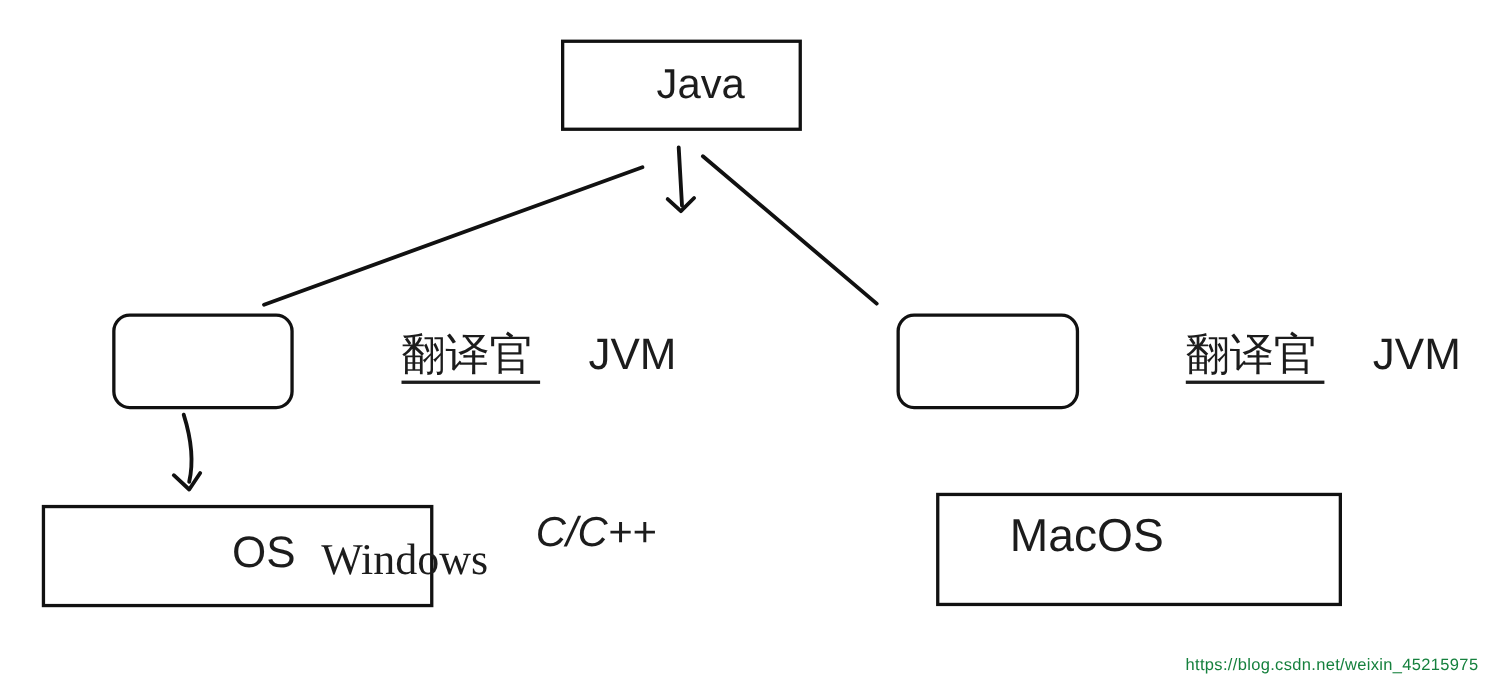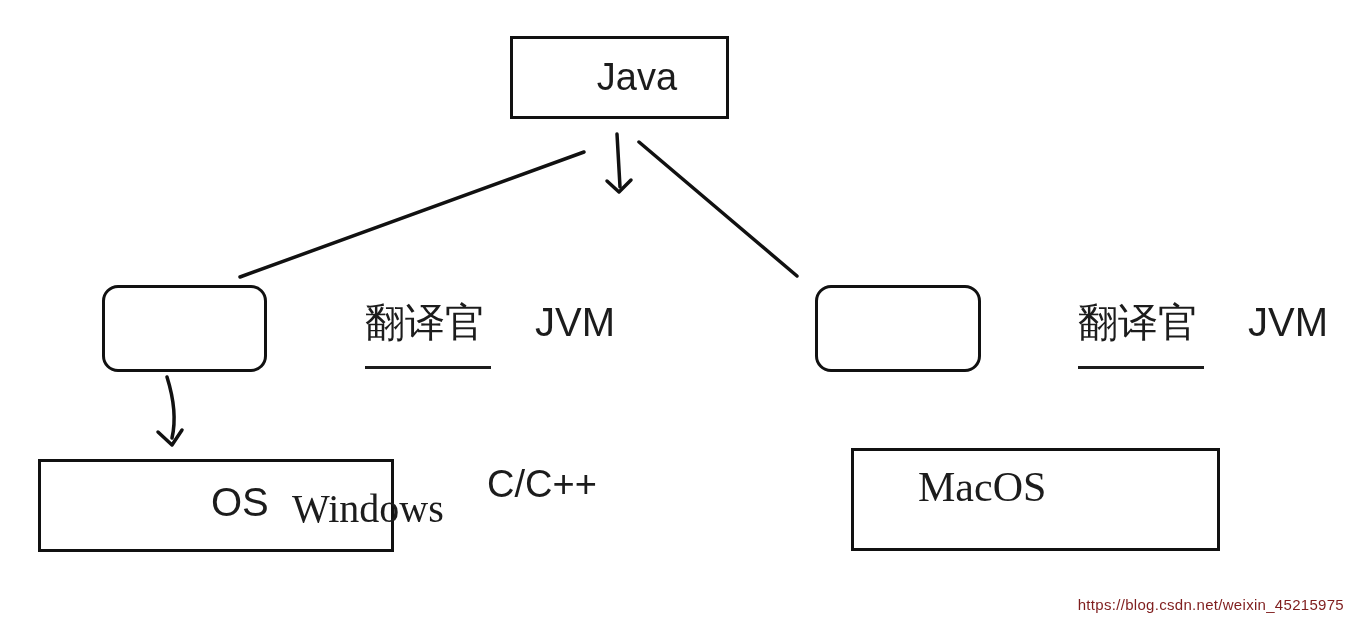--- a/index.html
+++ b/index.html
@@ -42,51 +42,51 @@
   }
   #os-box .word-os {
     position: absolute; left: 170px; top: 20px;
     font-size: 40px; line-height: 1;
   }
   #os-box .word-windows {
     position: absolute; left: 251px; top: 27px;
     font-size: 40px; line-height: 1; font-family: Liberation Serif, serif;
   }
   #macos-box {
-    left: 851px; top: 448px; width: 369px; height: 103px; font-family: Liberation Serif, serif;
+    left: 851px; top: 448px; width: 369px; height: 103px;
   }
   #macos-box .word-macos {
     position: absolute; left: 64px; top: 15px;
     font-size: 42px; line-height: 1;
   }
   .translator-label {
     position: absolute;
     display: inline-flex;
     align-items: baseline;
     gap: 44px;
     font-size: 40px;
     line-height: 1;
     white-space: nowrap;
   }
   #translator-left { left: 365px; top: 302px; }
   #translator-right { left: 1078px; top: 302px; }
   .underlined-cjk {
     border-bottom: 3px solid #1c1c1c;
-    padding: 0 6px 24px 0;
+    padding: 0 6px 4px 0;
   }
   #c-cpp-label {
     position: absolute;
     left: 487px; top: 465px;
-    font-size: 38px; line-height: 1;
+    font-size: 38px; line-height: 1; font-style: italic;
   }
   #watermark {
     position: absolute;
     right: 8px; bottom: 6px;
     font-size: 15px;
-    color: #7f1d1d;
+    color: #15803d;
     letter-spacing: 0.3px;
   }
   #connector-layer {
     position: absolute;
     left: 0; top: 0; width: 1352px; height: 619px;
     pointer-events: none;
   }
 </style>
 </head>
 <body>

